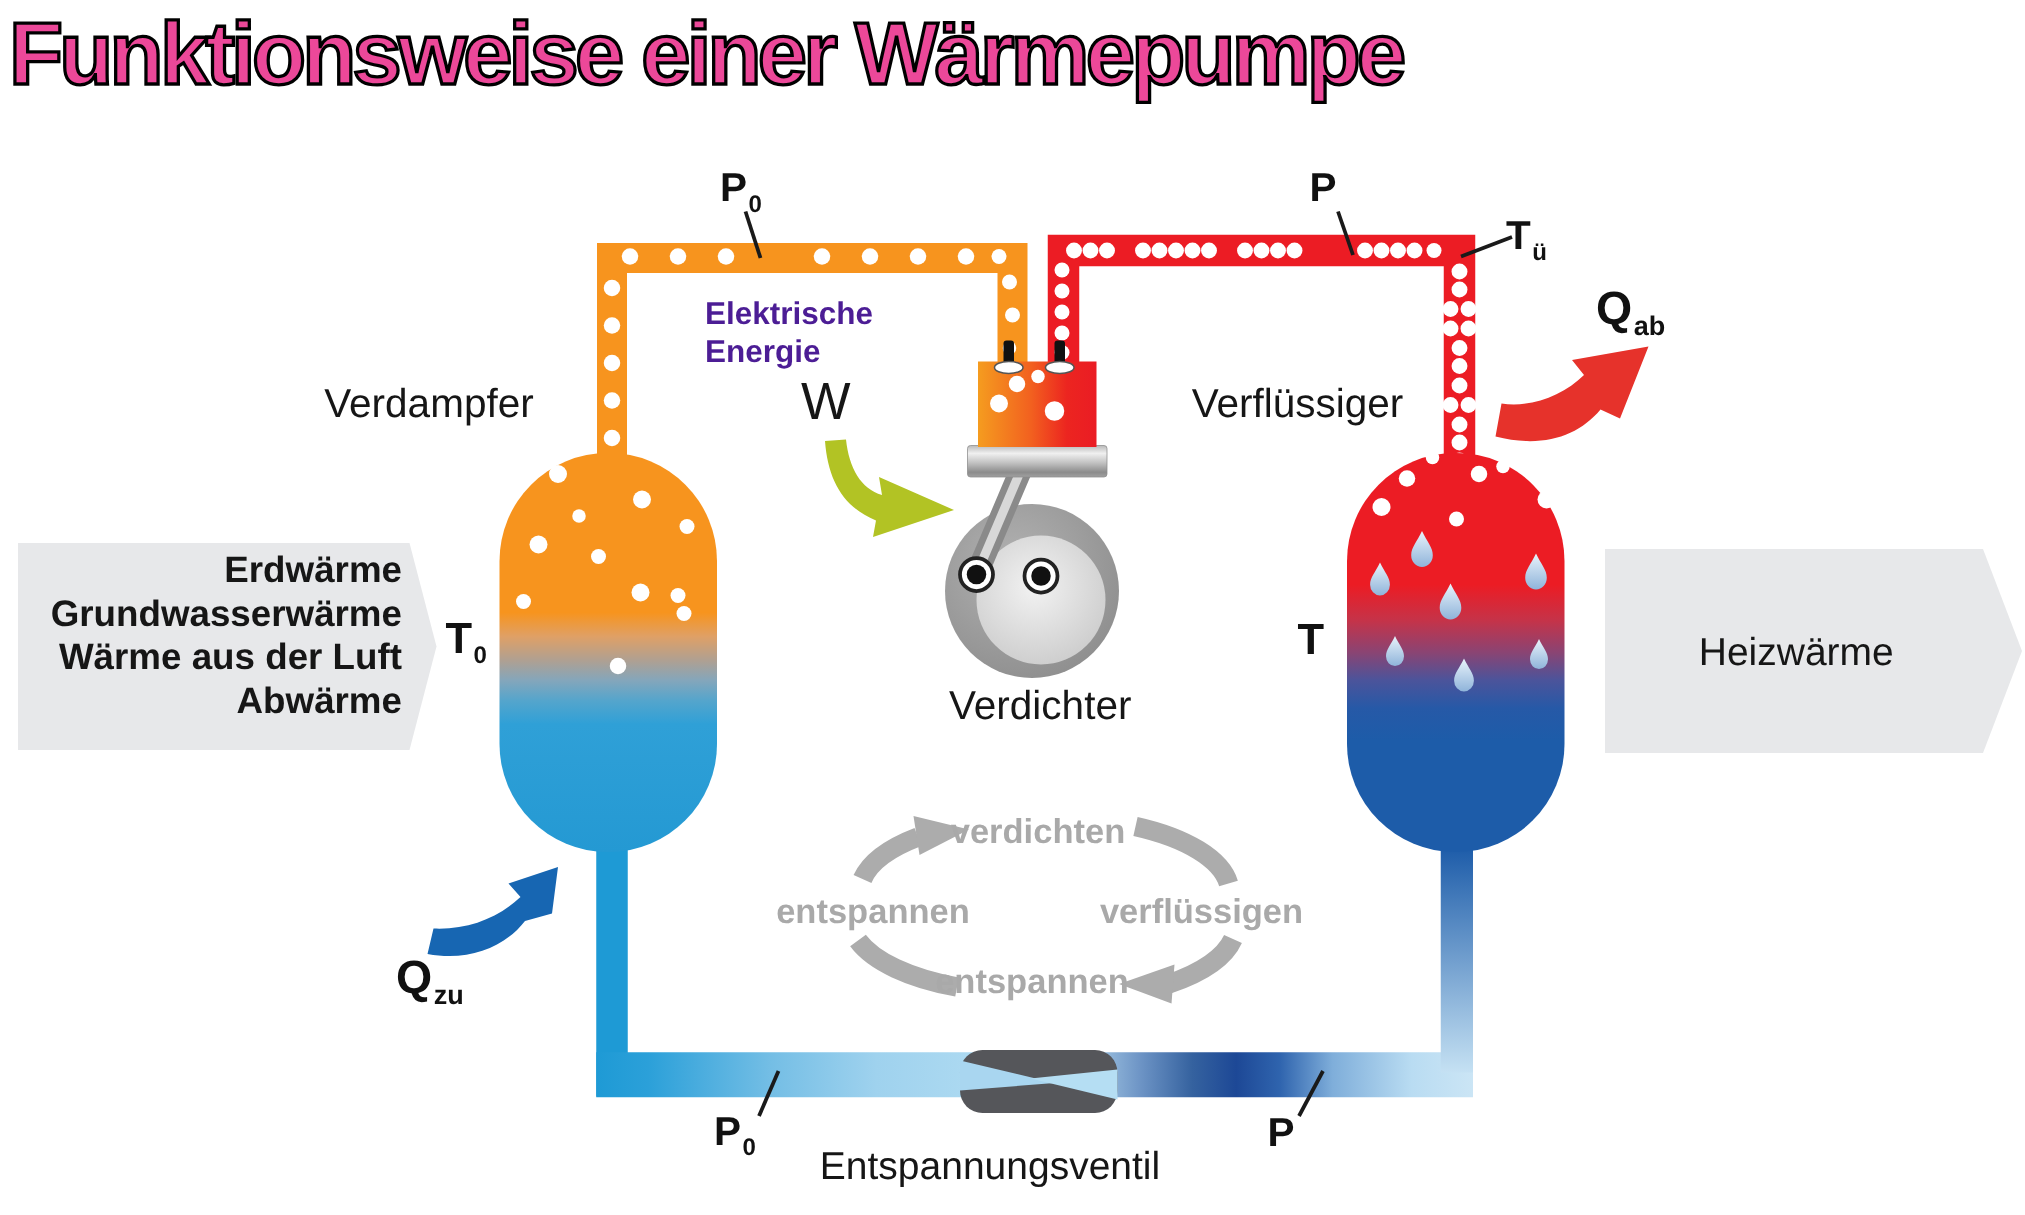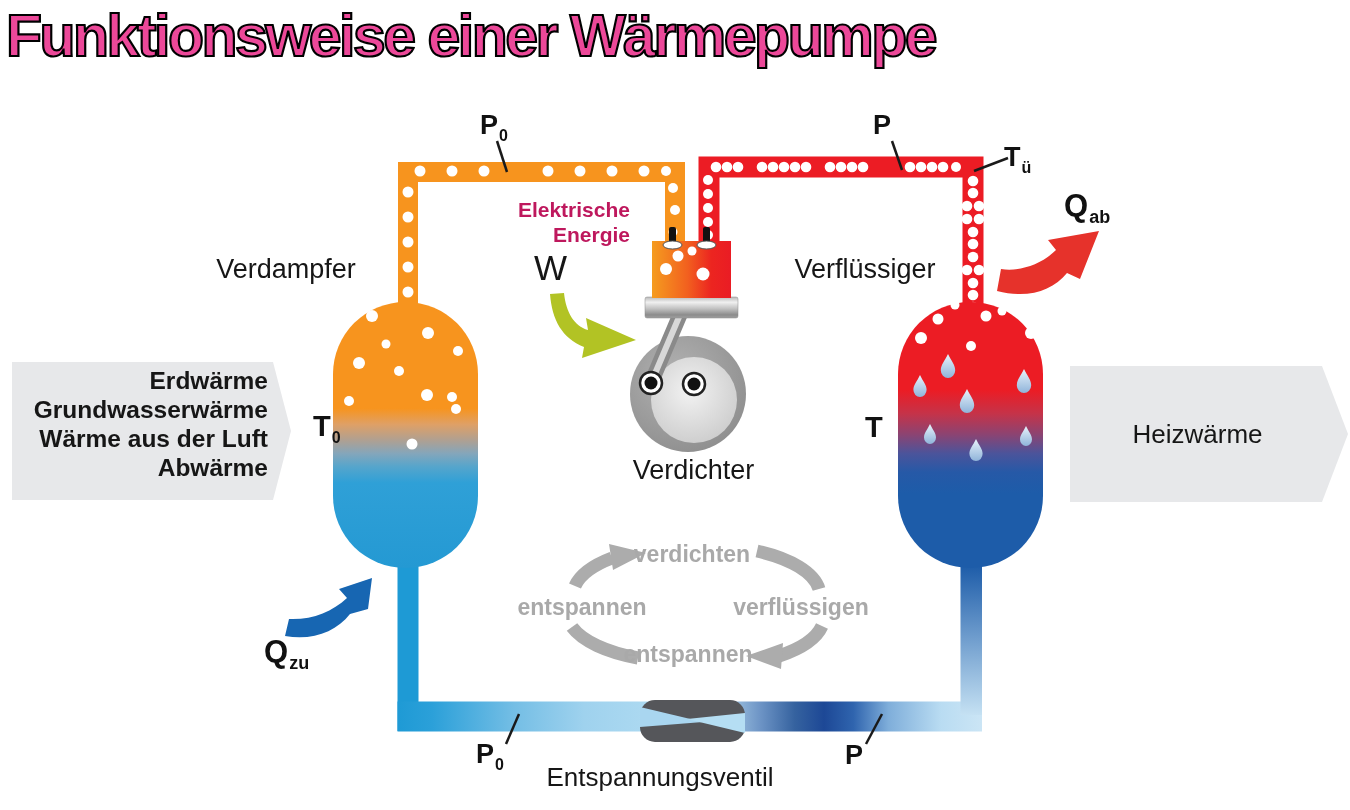--- a/index.html
+++ b/index.html
@@ -3,21 +3,21 @@
 <meta charset="utf-8">
 <style>
   html,body{margin:0;padding:0;background:#fff;}
   #stage{position:relative;width:1350px;height:810px;background:#fff;overflow:hidden;
          font-family:"Liberation Sans", sans-serif;}
   #diagram-svg{position:absolute;left:0;top:0;}
   .abs{position:absolute;}
   .title{font-size:59px;font-weight:bold;color:#ec4899;letter-spacing:-2.5px;
          -webkit-text-stroke:2.2px #000;white-space:nowrap;}
   .lbl{font-weight:normal;color:#161616;text-align:center;white-space:nowrap;}
-  .gray-lbl{font-weight:bold;color:#be185d;text-align:right;white-space:nowrap;}
+  .gray-lbl{font-weight:bold;color:#4c1d95;text-align:left;white-space:nowrap;}
   .cycle-lbl{font-weight:bold;color:#A9A9A9;font-size:23px;text-align:center;white-space:nowrap;}
   .src-list{font-weight:bold;color:#161616;font-size:24.5px;line-height:29px;text-align:right;}
   .sym{font-weight:bold;color:#111;white-space:nowrap;}
   .sym .main{font-size:27px;}
   .sym .sub{font-size:16px;vertical-align:-7px;margin-left:1px;}
   .sym.big .main{font-size:31px;}
   .sym.big .sub{font-size:18px;}
 </style>
 </head>
 <body>
@@ -278,21 +278,21 @@
 </div>
 <div class="abs sym" style="left:1004px;top:118px;margin-top:24px;">
   <span class="main">T</span><span class="sub">ü</span>
 </div>
 <div class="abs sym big" style="left:1064px;top:188px;">
   <span class="main">Q</span><span class="sub">ab</span>
 </div>
 <div class="abs sym big" style="left:264px;top:634px;text-align:center;">
   <span class="main">Q</span><span class="sub">zu</span>
 </div>
-<div class="abs sym" style="left:297px;top:410px;font-size:29px;margin-left:16px;">
+<div class="abs sym" style="left:297px;top:410px;font-size:29px;">
   <span class="main" style="font-size:29px;">T</span><span class="sub">0</span>
 </div>
 <div class="abs sym" style="left:865px;top:411px;">
   <span class="main" style="font-size:29px;">T</span><span class="sub"></span>
 </div>
 <div class="abs sym" style="left:476px;top:739px;">
   <span class="main">P</span><span class="sub">0</span>
 </div>
 <div class="abs sym" style="left:845px;top:740px;">
   <span class="main">P</span><span class="sub"></span>

